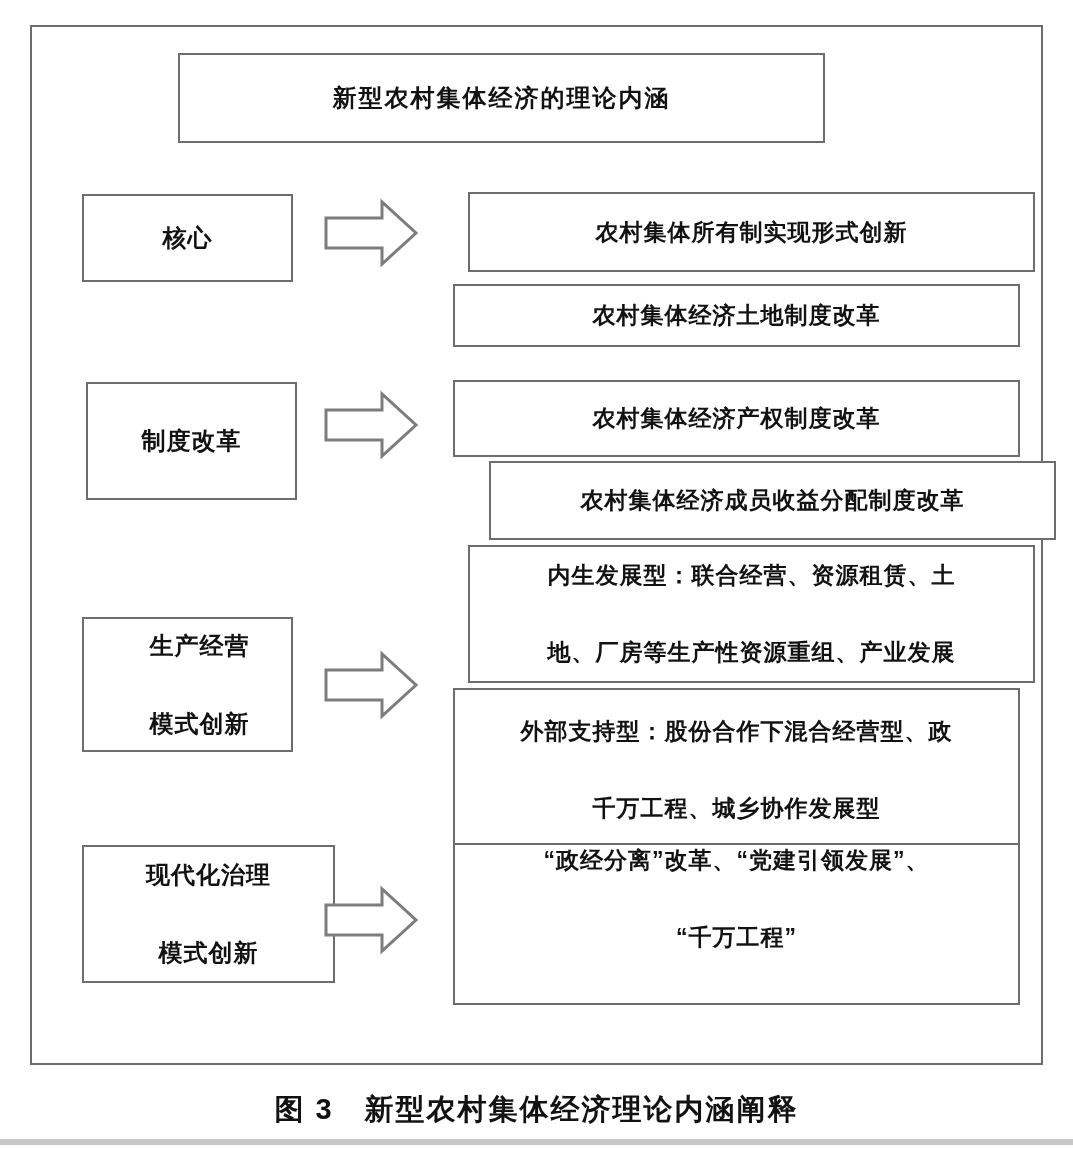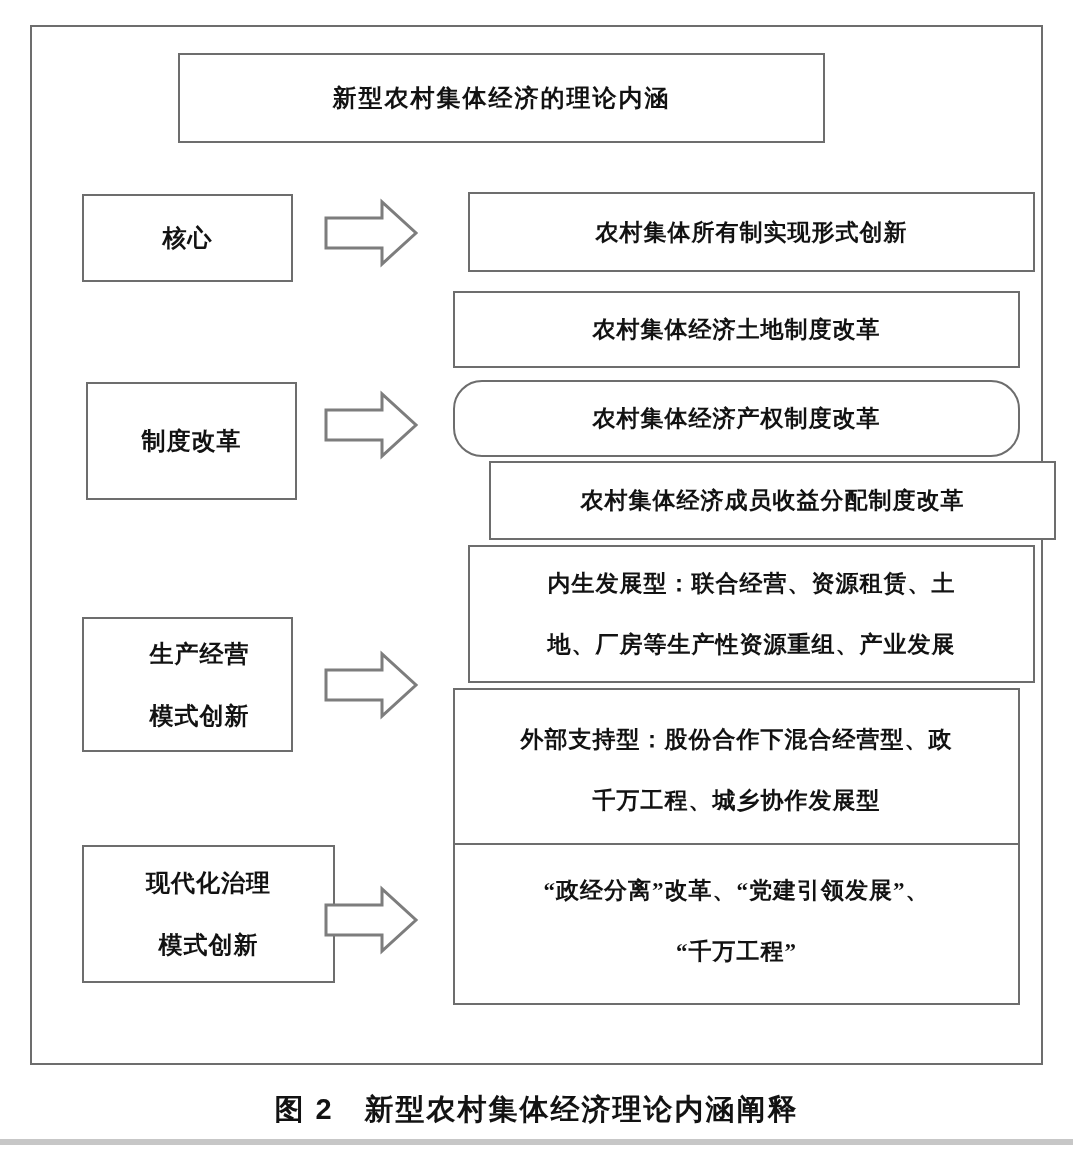--- a/index.html
+++ b/index.html
@@ -19,26 +19,25 @@
   .box{
     border:2px solid #6d6d6d;
     background:#ffffff;
     display:flex;
     flex-direction:column;
     align-items:center;
     justify-content:center;
     text-align:center;
     font-weight:bold;
     letter-spacing:1px;
-    font-family:Liberation Serif, serif;
   }
   .box .line{display:block;}
   .t24{font-size:24px;}
   .t23{font-size:23px;}
-  .gap30 .line + .line{margin-top:30px;}
+  .gap30 .line + .line{margin-top:46px;}
   .title-box{font-size:24px;letter-spacing:2px;}
   .caption{
     position:absolute;
     left:0;top:1090px;width:1073px;
     text-align:center;
     font-size:29px;
     font-weight:bold;
     letter-spacing:2px;
   }
   .bottom-rule{
@@ -68,24 +67,24 @@
   <div class="abs box t23" style="left:468px;top:192px;width:567px;height:80px;">
     <span class="line">农村集体所有制实现形式创新</span>
   </div>
 
   <div class="abs box t24" style="left:86px;top:382px;width:211px;height:118px;">
     <span class="line">制度改革</span>
   </div>
   <svg class="abs arrow-svg" style="left:323px;top:389px;" width="97" height="72" viewBox="0 0 97 72">
     <polygon points="3,21 59,21 59,5 93,36 59,67 59,51 3,51" fill="#ffffff" stroke="#7d7d7d" stroke-width="3"></polygon>
   </svg>
-  <div class="abs box t23" style="left:453px;top:291px;width:567px;height:77px;text-align:right;">
+  <div class="abs box t23" style="left:453px;top:284px;width:567px;height:63px;text-align:right;">
     <span class="line">农村集体经济土地制度改革</span>
   </div>
-  <div class="abs box t23" style="left:453px;top:380px;width:567px;height:77px;border-radius:29px;">
+  <div class="abs box t23" style="left:453px;top:380px;width:567px;height:77px;">
     <span class="line">农村集体经济产权制度改革</span>
   </div>
   <div class="abs box t23" style="left:453px;top:461px;width:567px;height:79px;margin-left:36px;">
     <span class="line">农村集体经济成员收益分配制度改革</span>
   </div>
 
   <div class="abs box t24 gap30" style="left:82px;top:617px;width:211px;height:135px;padding-left:24px;">
     <span class="line">生产经营</span>
     <span class="line">模式创新</span>
   </div>
@@ -101,22 +100,22 @@
     <span class="line">千万工程、城乡协作发展型</span>
   </div>
 
   <div class="abs box t24 gap30" style="left:82px;top:845px;width:253px;height:138px;">
     <span class="line">现代化治理</span>
     <span class="line">模式创新</span>
   </div>
   <svg class="abs arrow-svg" style="left:323px;top:884px;" width="97" height="72" viewBox="0 0 97 72">
     <polygon points="3,21 59,21 59,5 93,36 59,67 59,51 3,51" fill="#ffffff" stroke="#7d7d7d" stroke-width="3"></polygon>
   </svg>
-  <div class="abs box t23 gap30" style="left:453px;top:843px;width:567px;height:162px;justify-content:flex-start;padding-top:30px;">
+  <div class="abs box t23 gap30" style="left:453px;top:843px;width:567px;height:162px;justify-content:flex-start;">
     <span class="line">“政经分离”改革、“党建引领发展”、</span>
     <span class="line">“千万工程”</span>
   </div>
 
-  <div class="caption">图 2　新型农村集体经济理论内涵阐释</div>
+  <div class="caption">图 3　新型农村集体经济理论内涵阐释</div>
 
   <div class="bottom-rule"></div>
 
 </div>
 
 </body></html>

